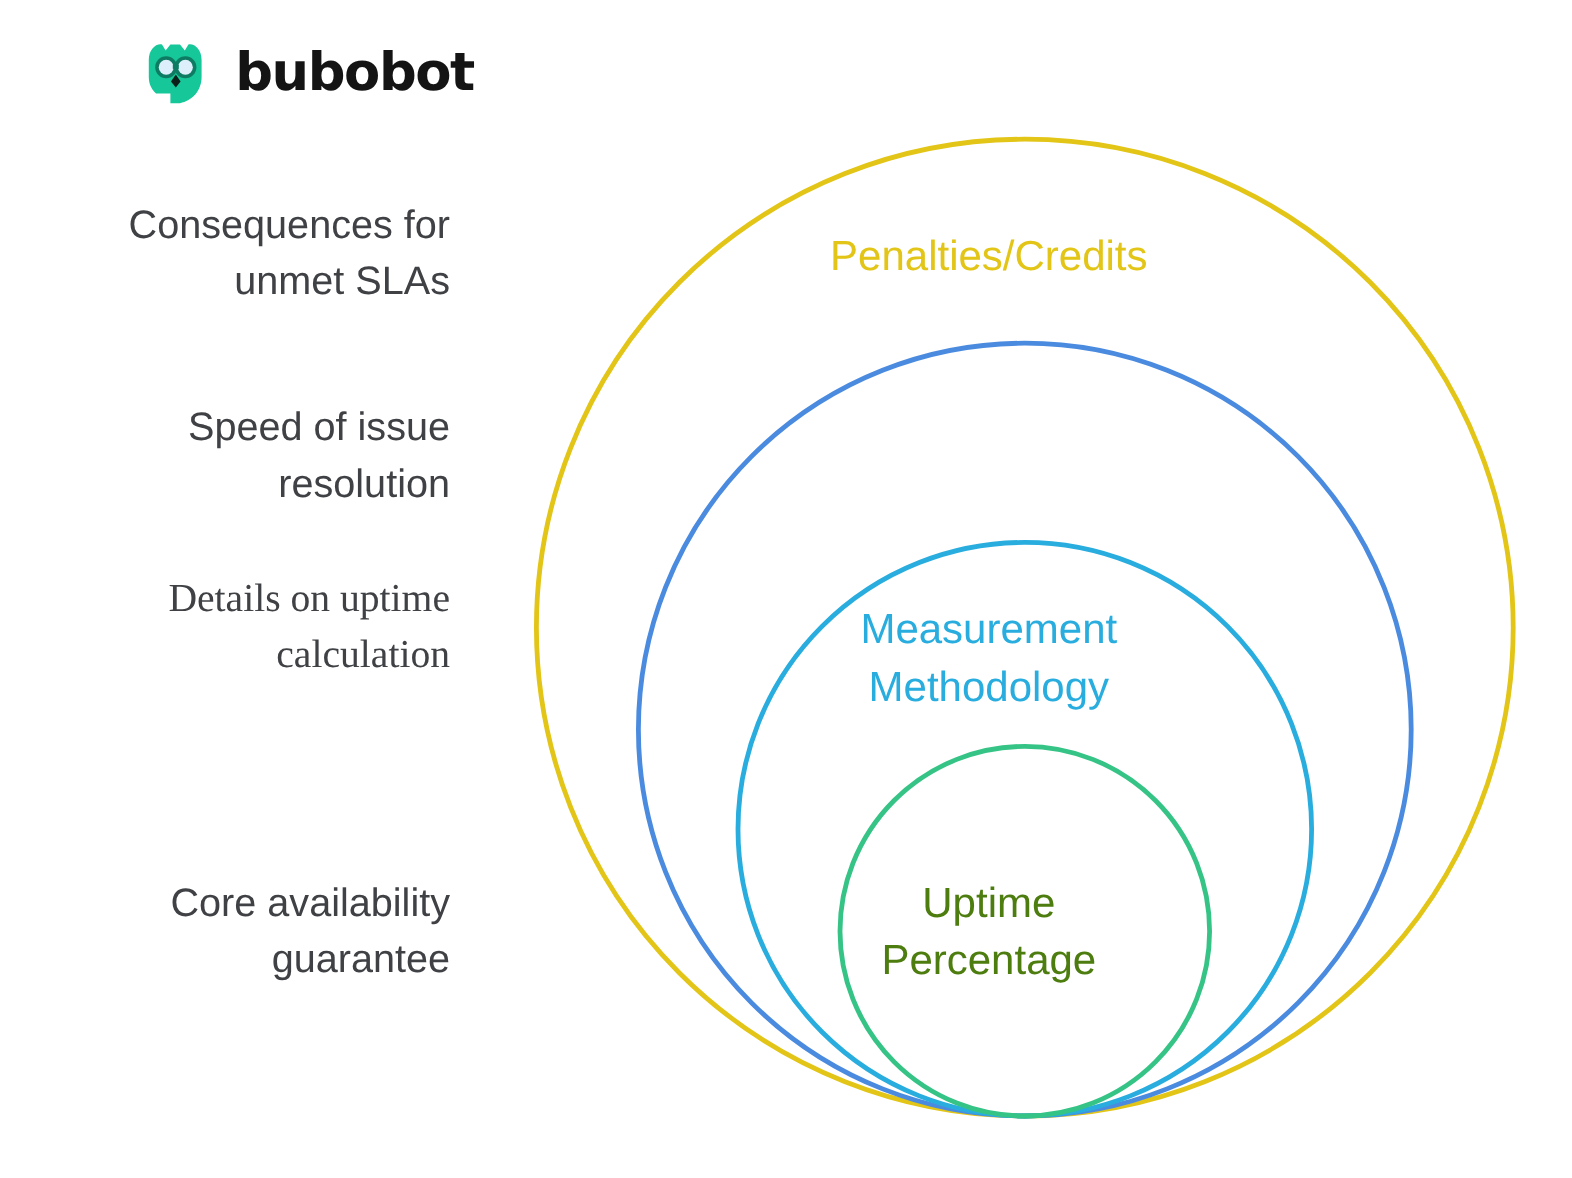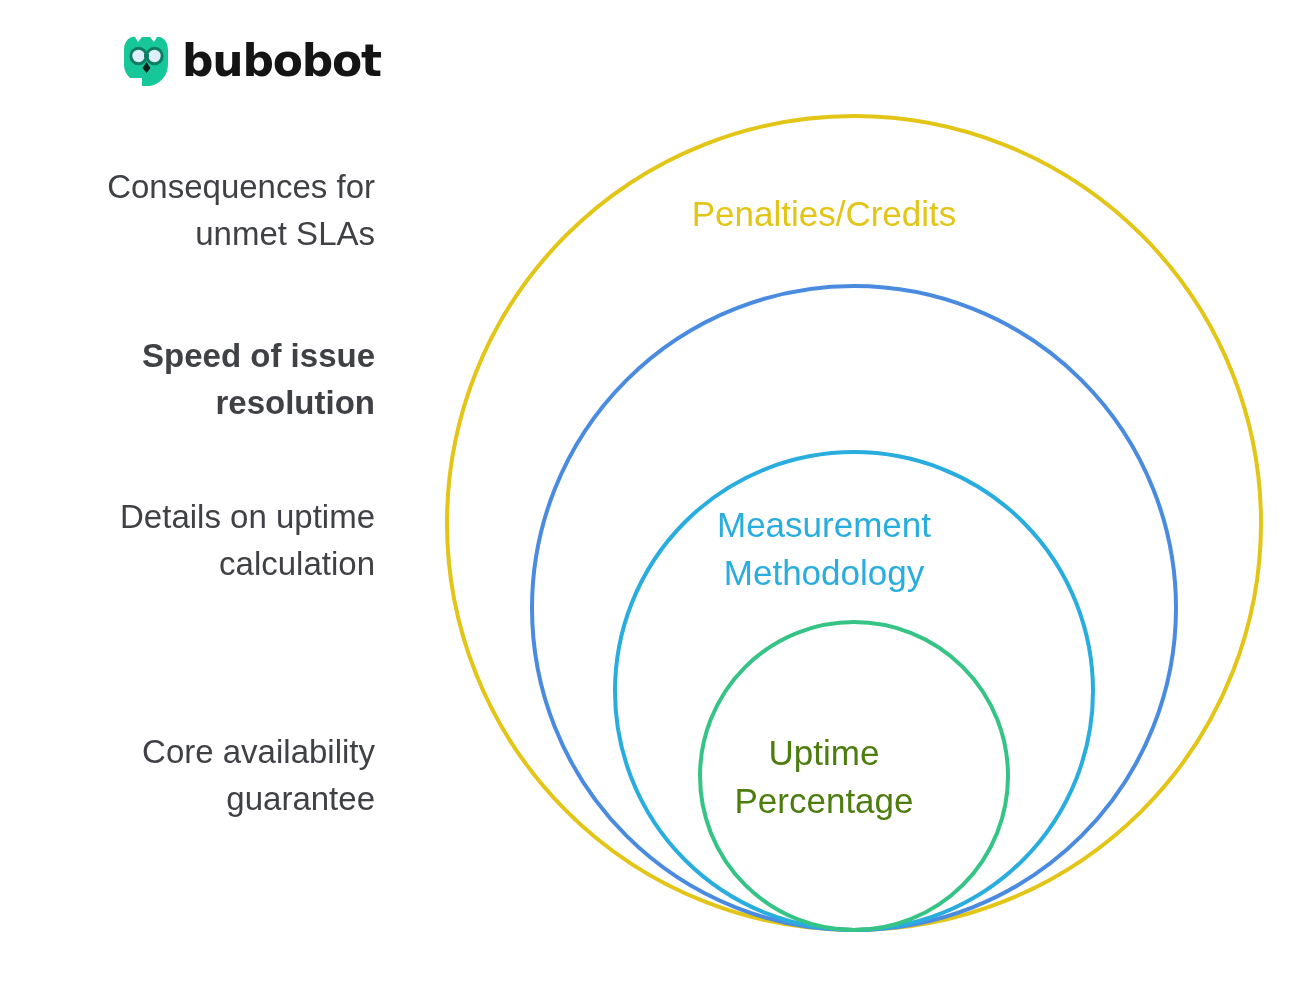--- a/index.html
+++ b/index.html
@@ -17,21 +17,21 @@
     -webkit-font-smoothing: antialiased;
   }
 
   
   .brand {
     position: absolute;
     left: 120px;
     top: 34px;
     display: flex;
     align-items: center;
-    gap: 10px;
+    gap: 24px;
   }
   .brand-mark {
     width: 52px;
     height: 54px;
     display: block;
   }
   .brand-word {
     font-family: "DejaVu Sans", sans-serif;
     font-size: 44px;
     font-weight: 700;
@@ -54,21 +54,21 @@
     width: 360px;
     text-align: right;
     color: #3f4145;
     font-size: 33px;
     line-height: 47px;
     font-weight: 400;
     white-space: pre-line;
   }
   .side-label.l0 { top: 163px; }
   .side-label.l1 { top: 332px; }
-  .side-label.l2 { top: 493px; }
+  .side-label.l2 { top: 476px; font-family: Liberation Serif, serif; }
   .side-label.l3 { top: 728px; }
 
   
   .stage {
     position: absolute;
     left: 395px;
     top: 0;
     width: 915px;
     height: 854px;
   }
@@ -118,21 +118,21 @@
 
       <path d="M26.5 28 L30.5 34 L26.5 39 L22.5 34 Z" fill="#0B2018"></path>
     </svg>
   </span>
   <span class="brand-word" style="color: rgb(20, 20, 20);">bubobot</span>
 </div>
 
 <div class="labels-col">
   <div class="side-label l0" style="color: rgb(63, 65, 69);">Consequences for
 unmet SLAs</div>
-  <div class="side-label l1" style="color: rgb(63, 65, 69); font-weight: bold;">Speed of issue
+  <div class="side-label l1" style="color: rgb(63, 65, 69);">Speed of issue
 resolution</div>
   <div class="side-label l2" style="color: rgb(63, 65, 69);">Details on uptime
 calculation</div>
   <div class="side-label l3" style="color: rgb(63, 65, 69);">Core availability
 guarantee</div>
 </div>
 
 <div class="stage">
   <svg viewBox="0 0 915 982">
     <circle id="ring0" fill="none" cx="459" cy="523" r="407" stroke="#E2C516" stroke-width="4"></circle>

